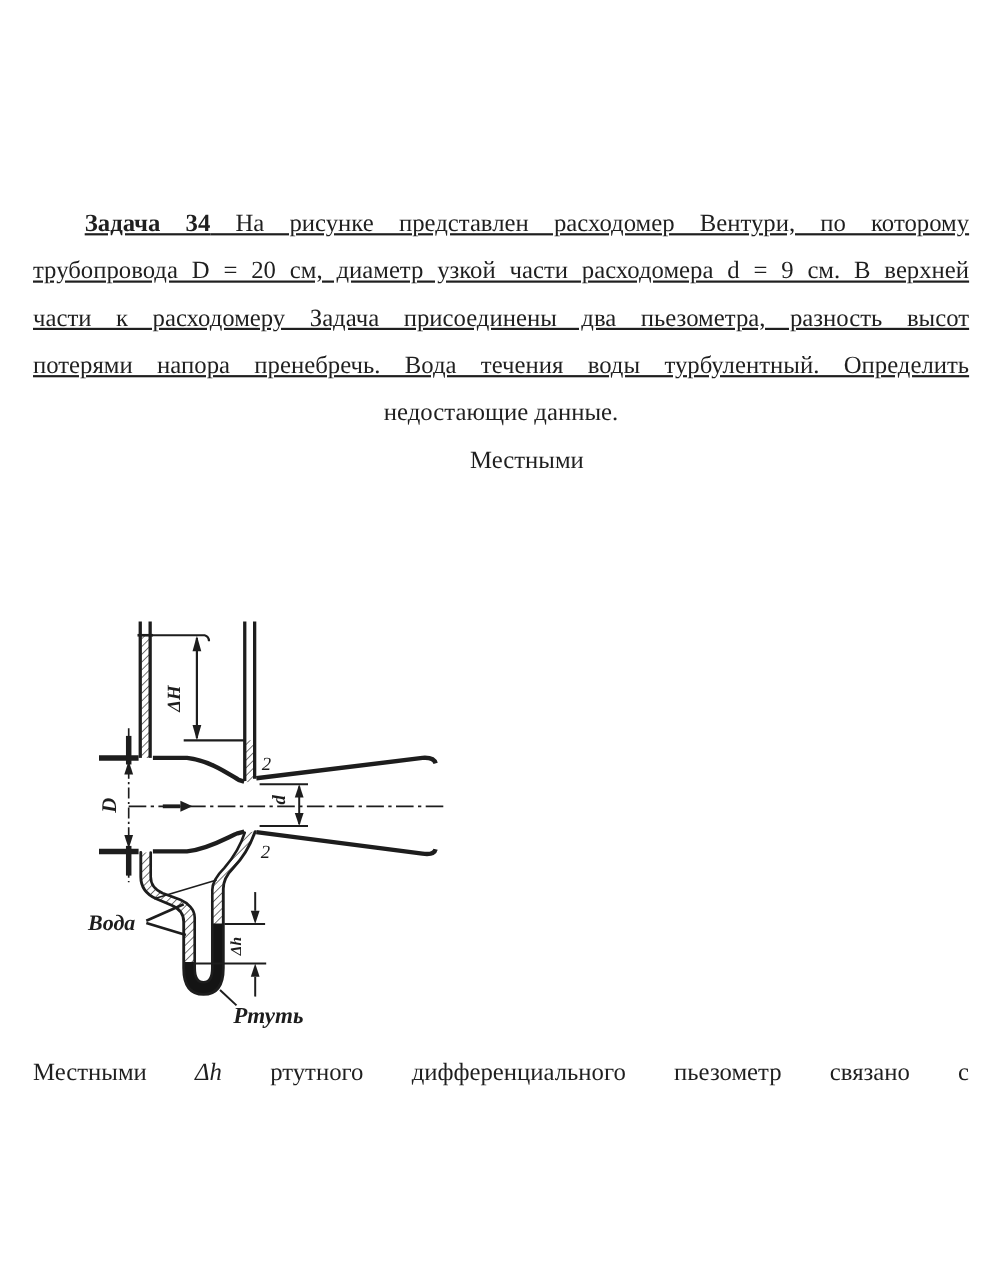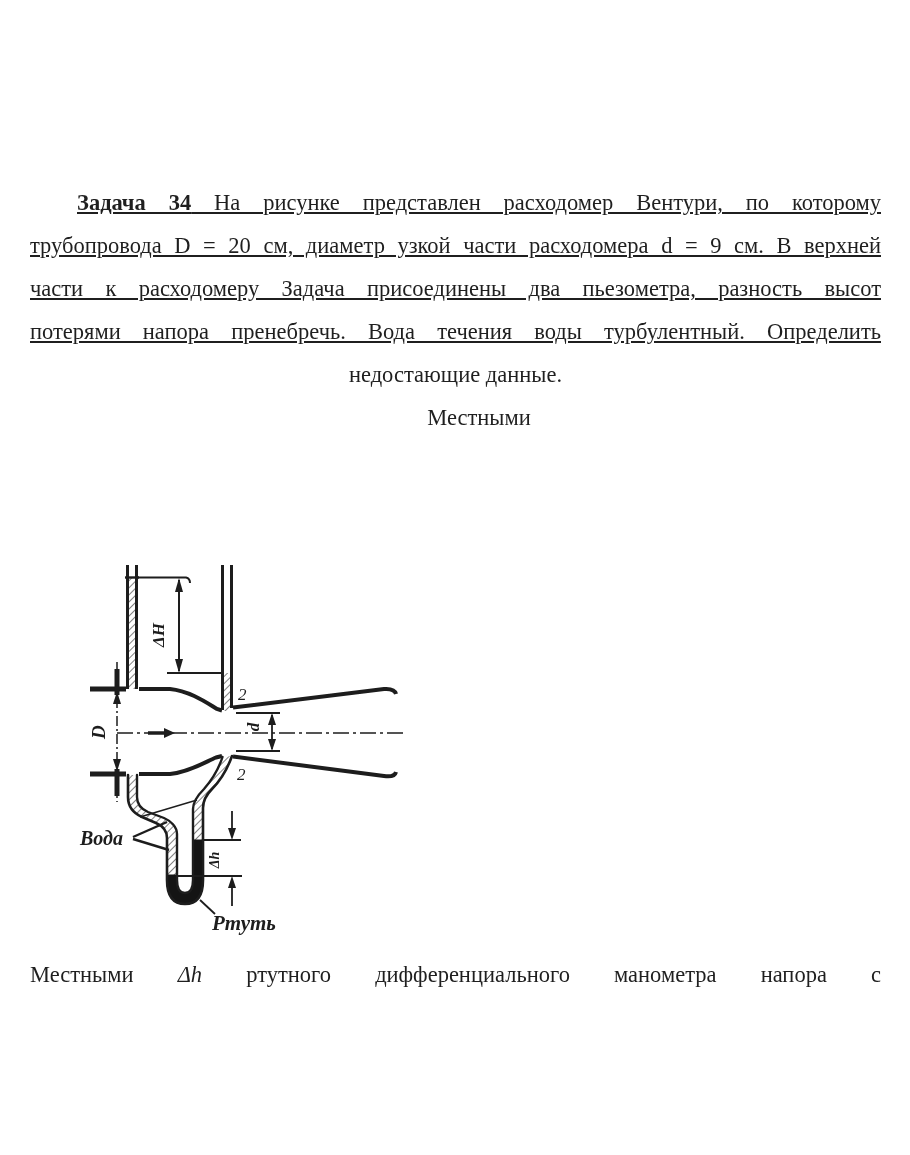--- a/index.html
+++ b/index.html
@@ -106,14 +106,14 @@
   <text x="20" y="295" font-size="20" font-style="italic" font-weight="bold">Вода</text>
   <path d="M73,287 L107,272" stroke="#1d1d1d" stroke-width="2.4" fill="none"></path>
   <path d="M73,289 L109,300" stroke="#1d1d1d" stroke-width="2.4" fill="none"></path>
   <line x1="80" y1="267" x2="137" y2="250" stroke="#1d1d1d" stroke-width="1.4"></line>
 
   <line x1="140" y1="350" x2="155" y2="364" stroke="#1d1d1d" stroke-width="1.8"></line>
   <text x="152" y="380" font-size="21" font-style="italic" font-weight="bold">Ртуть</text>
 </svg>
 
 <div class="footer">
-  <span>Местными </span><span class="sym-i">Δh</span><span> ртутного дифференциального манометра напора с</span>
+  <span>Местными </span><span class="sym-i">Δh</span><span> ртутного дифференциального пьезометр связано с</span>
 </div>
 
 </body></html>

